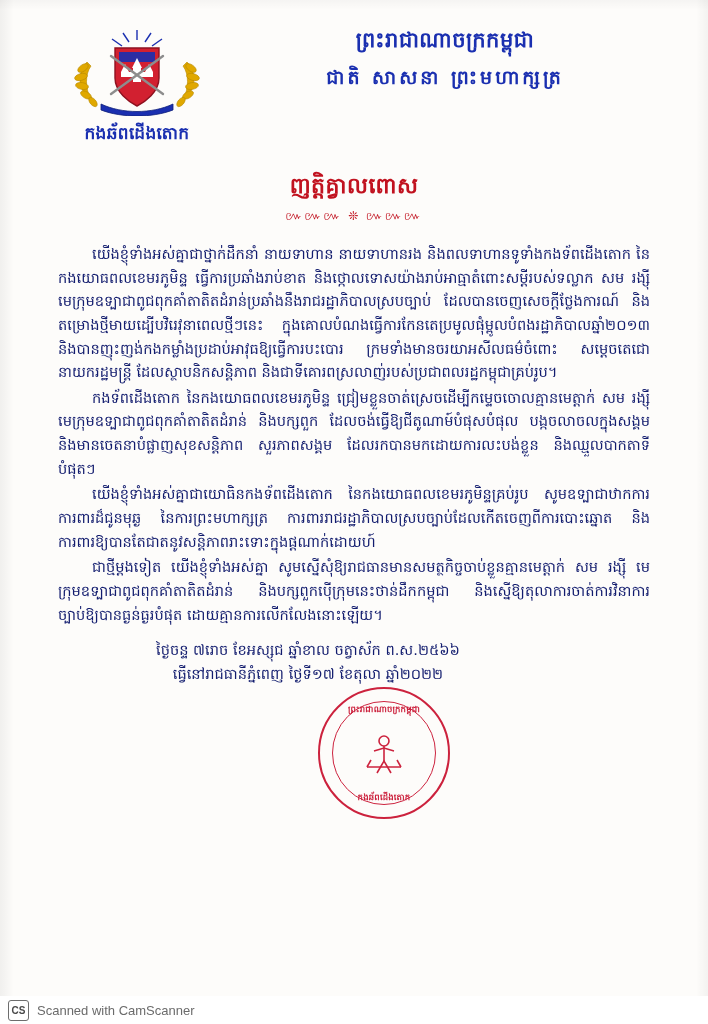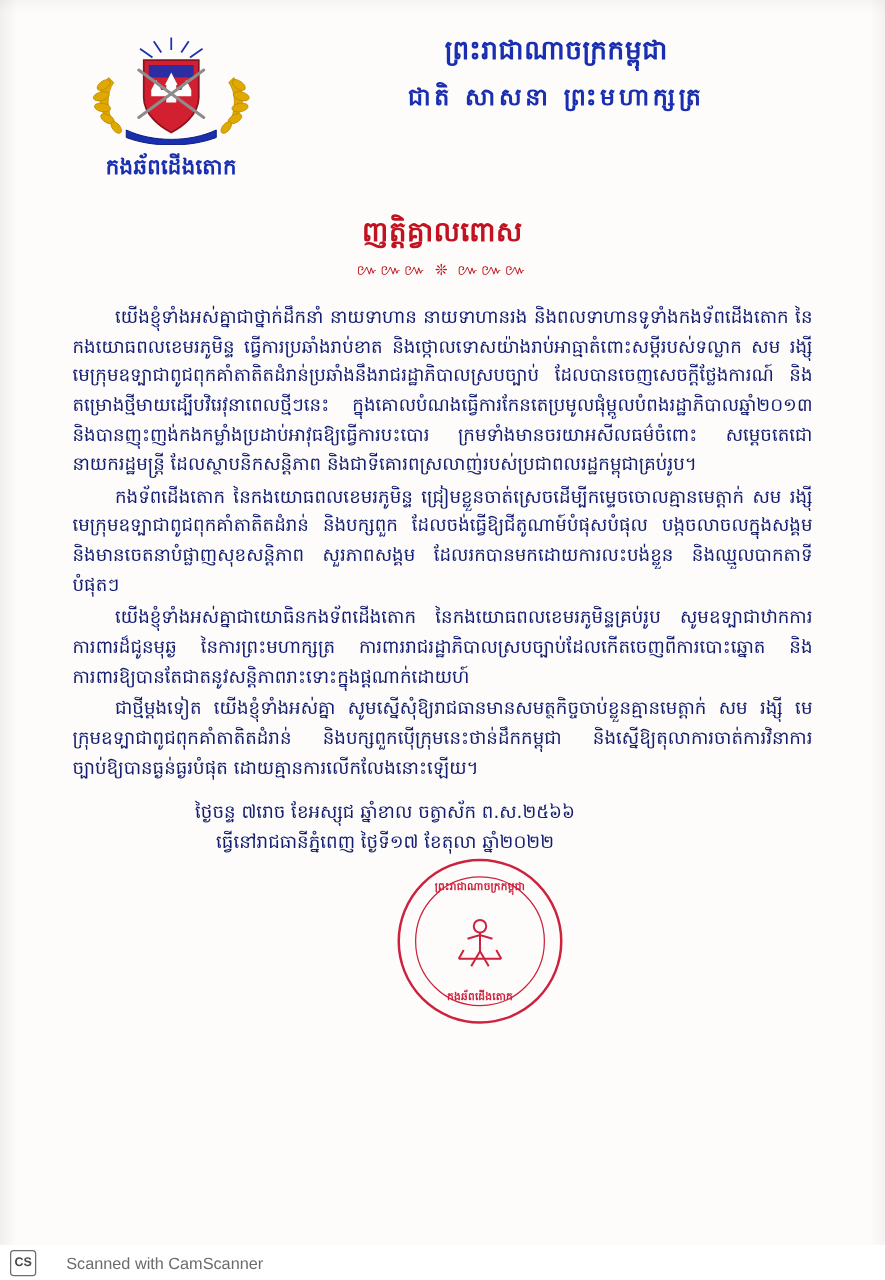--- a/index.html
+++ b/index.html
@@ -191,21 +191,21 @@
     border-radius: 3px;
     color: #4a4a4a;
     font-size: 10px;
     font-weight: bold;
     display: flex;
     align-items: center;
     justify-content: center;
     font-family: "Liberation Sans", sans-serif;
   }
   .cs-text {
-    margin-left: 24px;
+    margin-left: 8px;
     color: #6b6b6b;
     font-size: 13px;
     font-family: "Liberation Sans", sans-serif;
   }
 </style>
 </head>
 <body>
 
 <div class="page">
 

